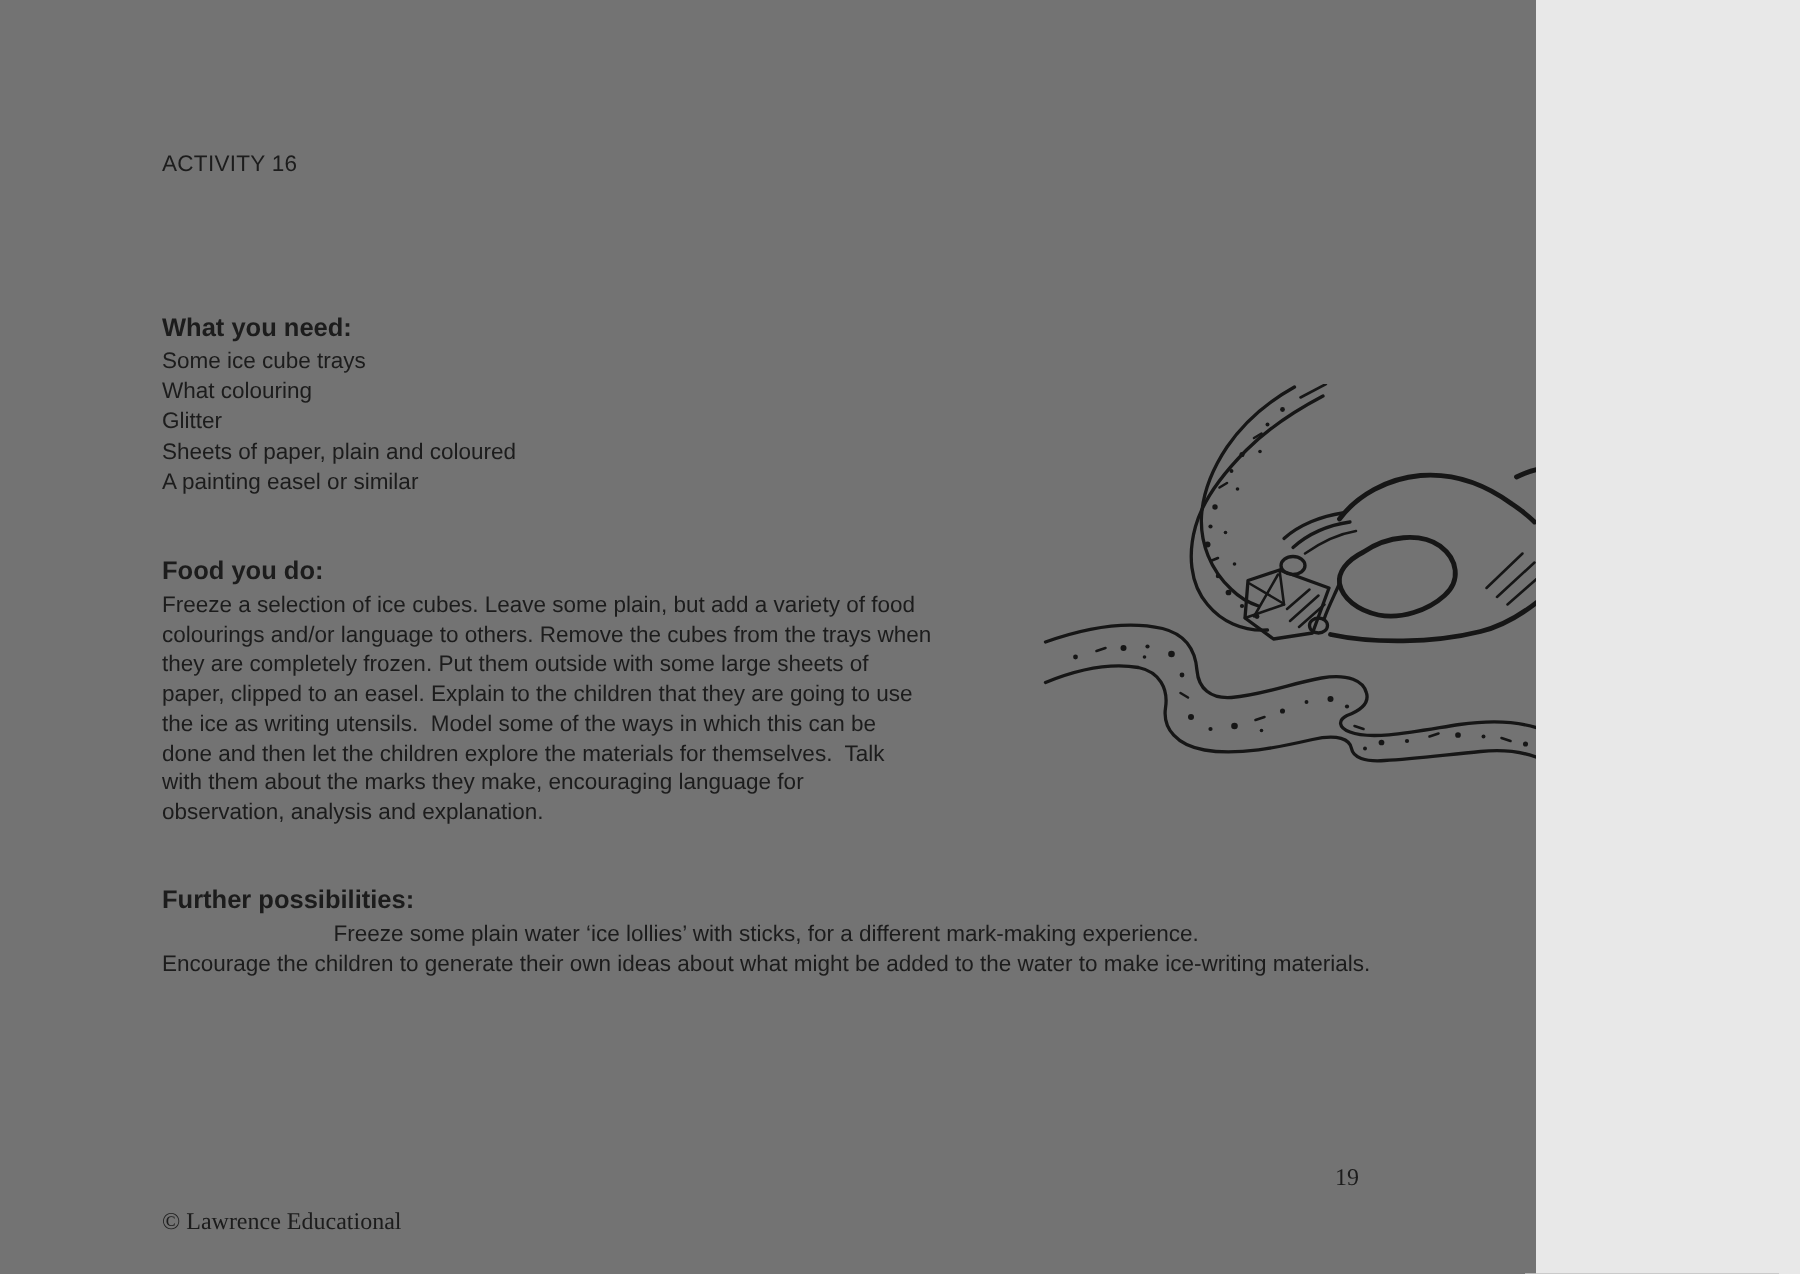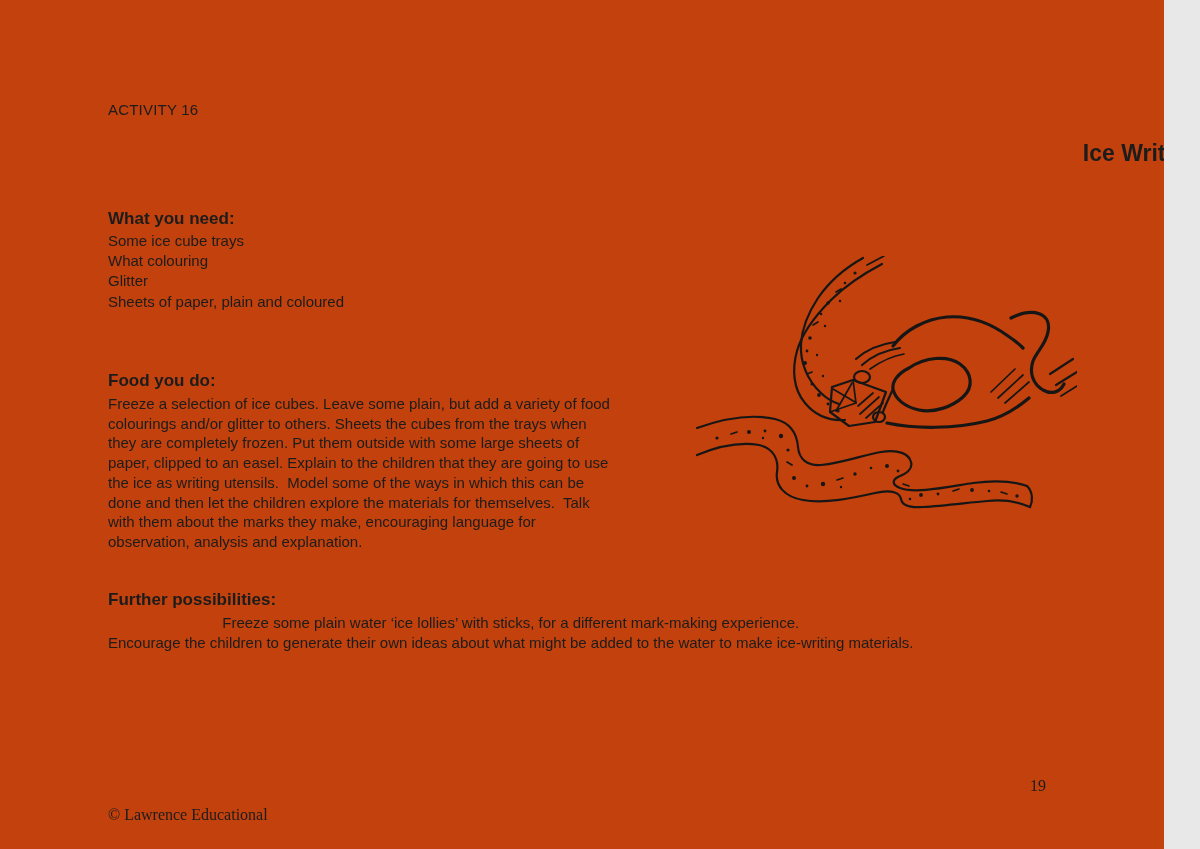--- a/index.html
+++ b/index.html
@@ -1,21 +1,21 @@
 <!DOCTYPE html>
 <html><head>
 <meta charset="utf-8">
 <style>
   * { margin: 0; padding: 0; box-sizing: border-box; }
   html, body { background: #e8e8e8; }
   .page {
     position: relative;
-    width: 1164px;
+    width: 1024px;
     height: 849px;
-    background: #c2410c;
+    background: #737373;
     font-family: "Liberation Sans", sans-serif;
     color: #1c1c1c;
     overflow: hidden;
   }
   .activity-label {
     position: absolute;
     left: 108px;
     top: 101px;
     font-size: 15px;
     letter-spacing: 0.2px;
@@ -83,26 +83,27 @@
   <div class="activity-label">ACTIVITY 16</div>
 
   <div class="doc-title">Ice Writing</div>
 
   <div class="section-heading heading-need">What you need:</div>
   <div class="text-block block-need">
     <div class="text-line">Some ice cube trays</div>
     <div class="text-line">What colouring</div>
     <div class="text-line">Glitter</div>
     <div class="text-line">Sheets of paper, plain and coloured</div>
+    <div class="text-line">A painting easel or similar</div>
   </div>
 
   <div class="section-heading heading-do">Food you do:</div>
   <div class="text-block block-do">
     <div class="text-line">Freeze a selection of ice cubes. Leave some plain, but add a variety of food</div>
-    <div class="text-line">colourings and/or glitter to others. Sheets the cubes from the trays when</div>
+    <div class="text-line">colourings and/or language to others. Remove the cubes from the trays when</div>
     <div class="text-line">they are completely frozen. Put them outside with some large sheets of</div>
     <div class="text-line">paper, clipped to an easel. Explain to the children that they are going to use</div>
     <div class="text-line">the ice as writing utensils.  Model some of the ways in which this can be</div>
     <div class="text-line">done and then let the children explore the materials for themselves.  Talk</div>
     <div class="text-line">with them about the marks they make, encouraging language for</div>
     <div class="text-line">observation, analysis and explanation.</div>
   </div>
 
   <div class="section-heading heading-more">Further possibilities:</div>
   <div class="text-block block-more">

